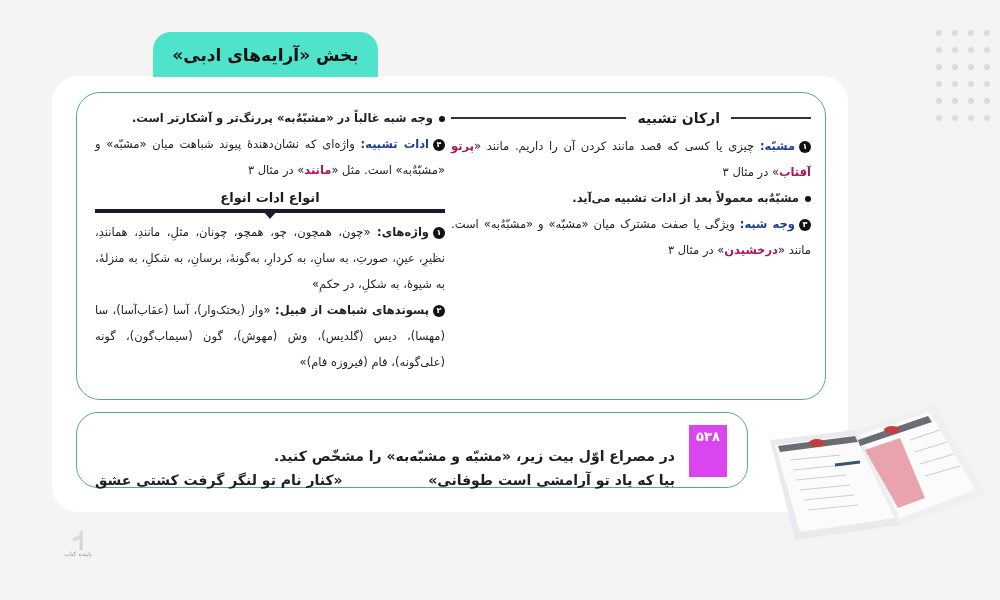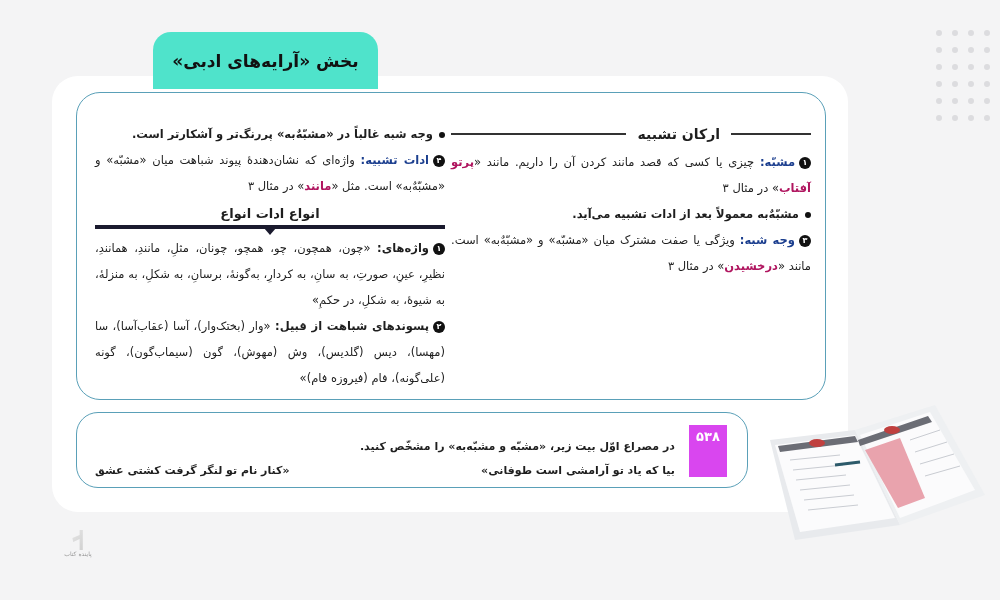--- a/index.html
+++ b/index.html
@@ -1,38 +1,38 @@
 <!DOCTYPE html>
 <html><head>
 <meta charset="utf-8">
 <style>
   html,body{margin:0;padding:0;}
   body{width:1000px;height:600px;background:#f4f4f5;position:relative;overflow:hidden;font-family:"DejaVu Sans",sans-serif;color:#1e1e1e;}
   .dots{position:absolute;right:10px;top:30px;display:grid;grid-template-columns:repeat(4,6px);gap:11px 10px;}
   .dots span{width:6px;height:6px;border-radius:50%;background:#dcdcdf;display:block;}
   .panel{position:absolute;left:52px;top:76px;width:796px;height:436px;background:#ffffff;border-radius:26px;}
-  .tag{position:absolute;left:153px;top:32px;width:225px;height:57px;background:#4fe3cb;border-radius:18px 18px 0 0;display:flex;align-items:center;justify-content:center;font-weight:bold;font-size:17px;direction:rtl;color:#111;}
+  .tag{position:absolute;left:153px;top:32px;width:225px;height:45px;background:#4fe3cb;border-radius:18px 18px 0 0;display:flex;align-items:center;justify-content:center;font-weight:bold;font-size:17px;direction:rtl;color:#111;}
   .card{position:absolute;left:76px;top:92px;width:750px;height:308px;border:1.5px solid #5aa0b8;border-radius:24px;background:#fff;box-sizing:border-box;}
-  .col{position:absolute;direction:rtl;text-align:justify;font-size:11.5px;line-height:26px;margin-top:16px;}
+  .col{position:absolute;direction:rtl;text-align:justify;font-size:11.5px;line-height:26px;}
   .col-right{right:14px;top:12px;width:360px;}
   .col-left{left:18px;top:12px;width:350px;}
   .title-line{display:flex;align-items:center;gap:11px;font-weight:bold;font-size:14px;margin-bottom:2px;}
   .title-line .rule{flex:1;height:1.5px;background:#333;}
   .title-line .rule.short{flex:0 0 80px;}
   .num{display:inline-block;width:12px;height:12px;border-radius:50%;background:#111;color:#fff;font-size:8px;line-height:12px;text-align:center;font-weight:bold;margin-left:4px;vertical-align:middle;}
   .b{font-weight:bold;}
   .blue{color:#1c3f8f;font-weight:bold;}
   .mag{color:#b0155f;font-weight:bold;}
   .bullet{display:inline-block;width:6px;height:6px;border-radius:50%;background:#111;margin-left:6px;vertical-align:middle;}
   .sub-head{text-align:center;font-weight:bold;font-size:13px;margin-top:4px;line-height:22px;}
   .sub-rule{position:relative;height:4px;background:#1a1a2e;margin:0 0 6px 0;}
   .sub-rule::after{content:"";position:absolute;left:50%;top:3px;transform:translateX(-50%);border-left:6px solid transparent;border-right:6px solid transparent;border-top:7px solid #1a1a2e;}
   .q-card{position:absolute;left:76px;top:412px;width:672px;height:76px;border:1.5px solid #5aa0b8;border-radius:22px;background:#fff;box-sizing:border-box;}
   .q-badge{position:absolute;right:20px;top:12px;width:38px;height:52px;background:#d946ef;color:#fff;font-weight:bold;font-size:13px;text-align:center;padding-top:4px;box-sizing:border-box;}
-  .q-text{position:absolute;right:72px;top:22px;direction:rtl;font-weight:bold;font-size:11px;line-height:24px;width:580px;}
+  .q-text{position:absolute;right:72px;top:31px;direction:rtl;font-weight:bold;font-size:14px;line-height:24px;width:580px;}
   .q-verse{display:flex;justify-content:space-between;}
   .book{position:absolute;left:760px;top:390px;width:225px;height:150px;}
   .logo{position:absolute;left:58px;top:530px;width:40px;text-align:center;}
   .logo-mark{width:16px;height:20px;margin:0 auto;background:linear-gradient(135deg,#e5e5e5,#cfcfcf);clip-path:polygon(60% 0,80% 0,80% 100%,60% 100%,60% 45%,20% 60%,15% 40%,60% 25%);}
   .logo-text{font-size:6px;color:#9a9a9a;direction:rtl;}
 </style>
 </head>
 <body>
 
 <div class="dots">

